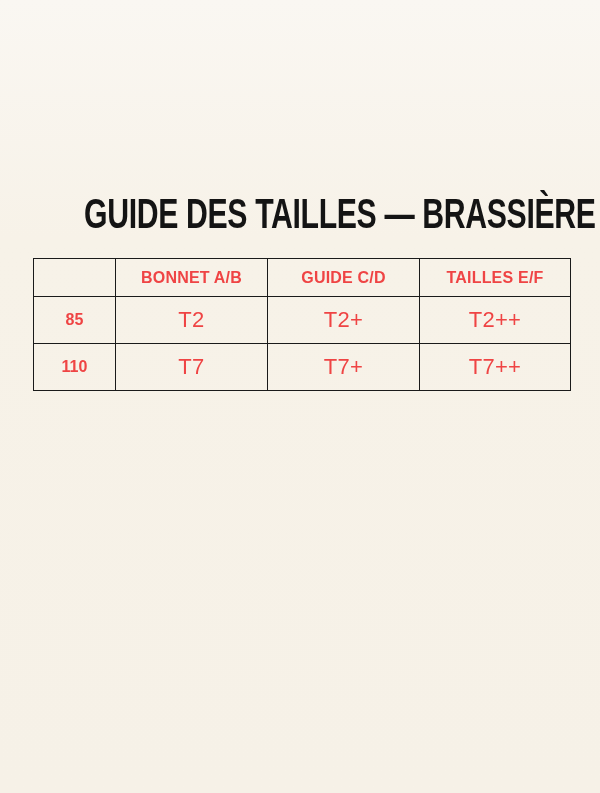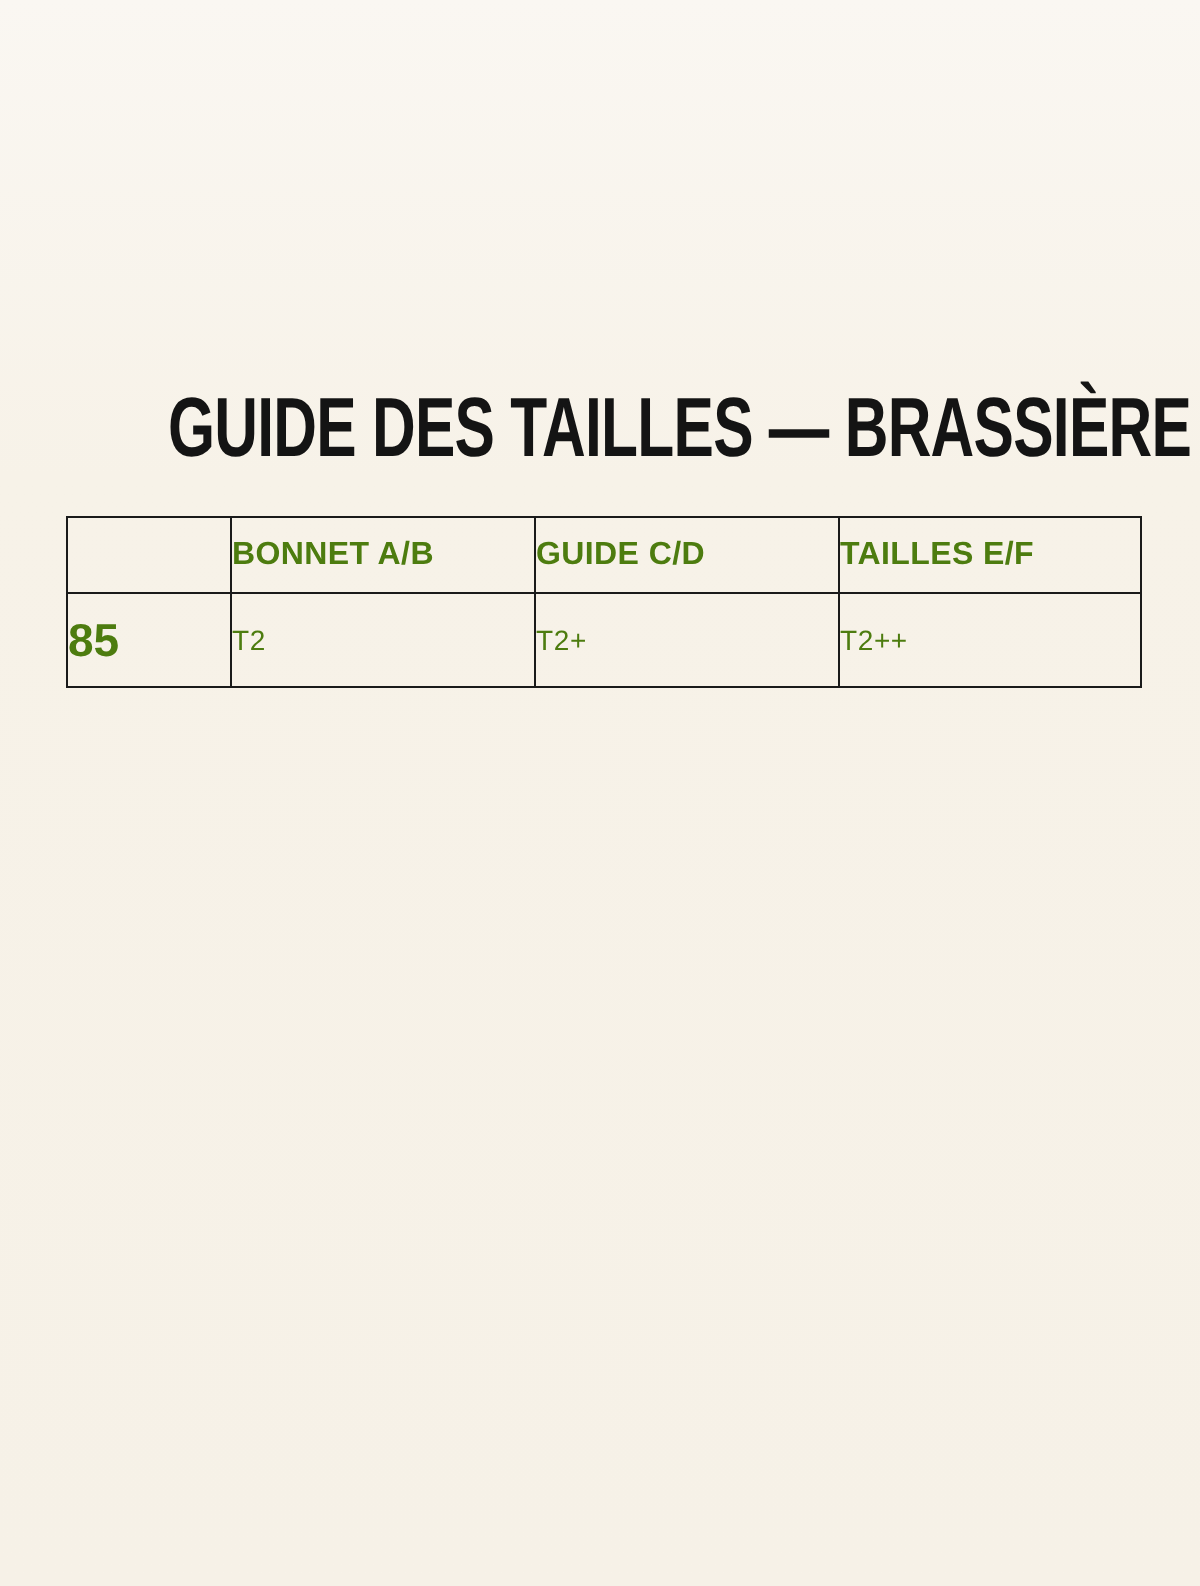--- a/index.html
+++ b/index.html
@@ -35,42 +35,42 @@
     position: absolute;
     top: 258px;
     left: 33px;
     border-collapse: collapse;
     table-layout: fixed;
     background: transparent;
   }
   .size-table th,
   .size-table td {
     border: 1.5px solid #1a1a1a;
-    text-align: left;
+    text-align: center;
     vertical-align: middle;
     padding: 0;
-    color: #4d7c0f;
+    color: #ef4444;
   }
   .size-table thead tr {
     height: 38px;
   }
   .size-table thead th {
     font-size: 16px;
     font-weight: 700;
     letter-spacing: 0.2px;
   }
   .size-table tbody tr {
     height: 47px;
   }
   .size-table tbody th {
-    font-size: 23px;
+    font-size: 16px;
     font-weight: 700;
   }
   .size-table tbody td {
-    font-size: 14px;
+    font-size: 22px;
     font-weight: 400;
     letter-spacing: 0.3px;
   }
 </style>
 </head>
 <body>
 
 <main>
 
   <h1 class="page-title">GUIDE DES TAILLES — BRASSIÈRE</h1>
@@ -90,16 +90,22 @@
         <th>TAILLES E/F</th>
       </tr>
     </thead>
     <tbody>
       <tr>
         <th>85</th>
         <td>T2</td>
         <td>T2+</td>
         <td>T2++</td>
       </tr>
+      <tr>
+        <th>110</th>
+        <td>T7</td>
+        <td>T7+</td>
+        <td>T7++</td>
+      </tr>
     </tbody>
   </table>
 
 </main>
 
 </body></html>

